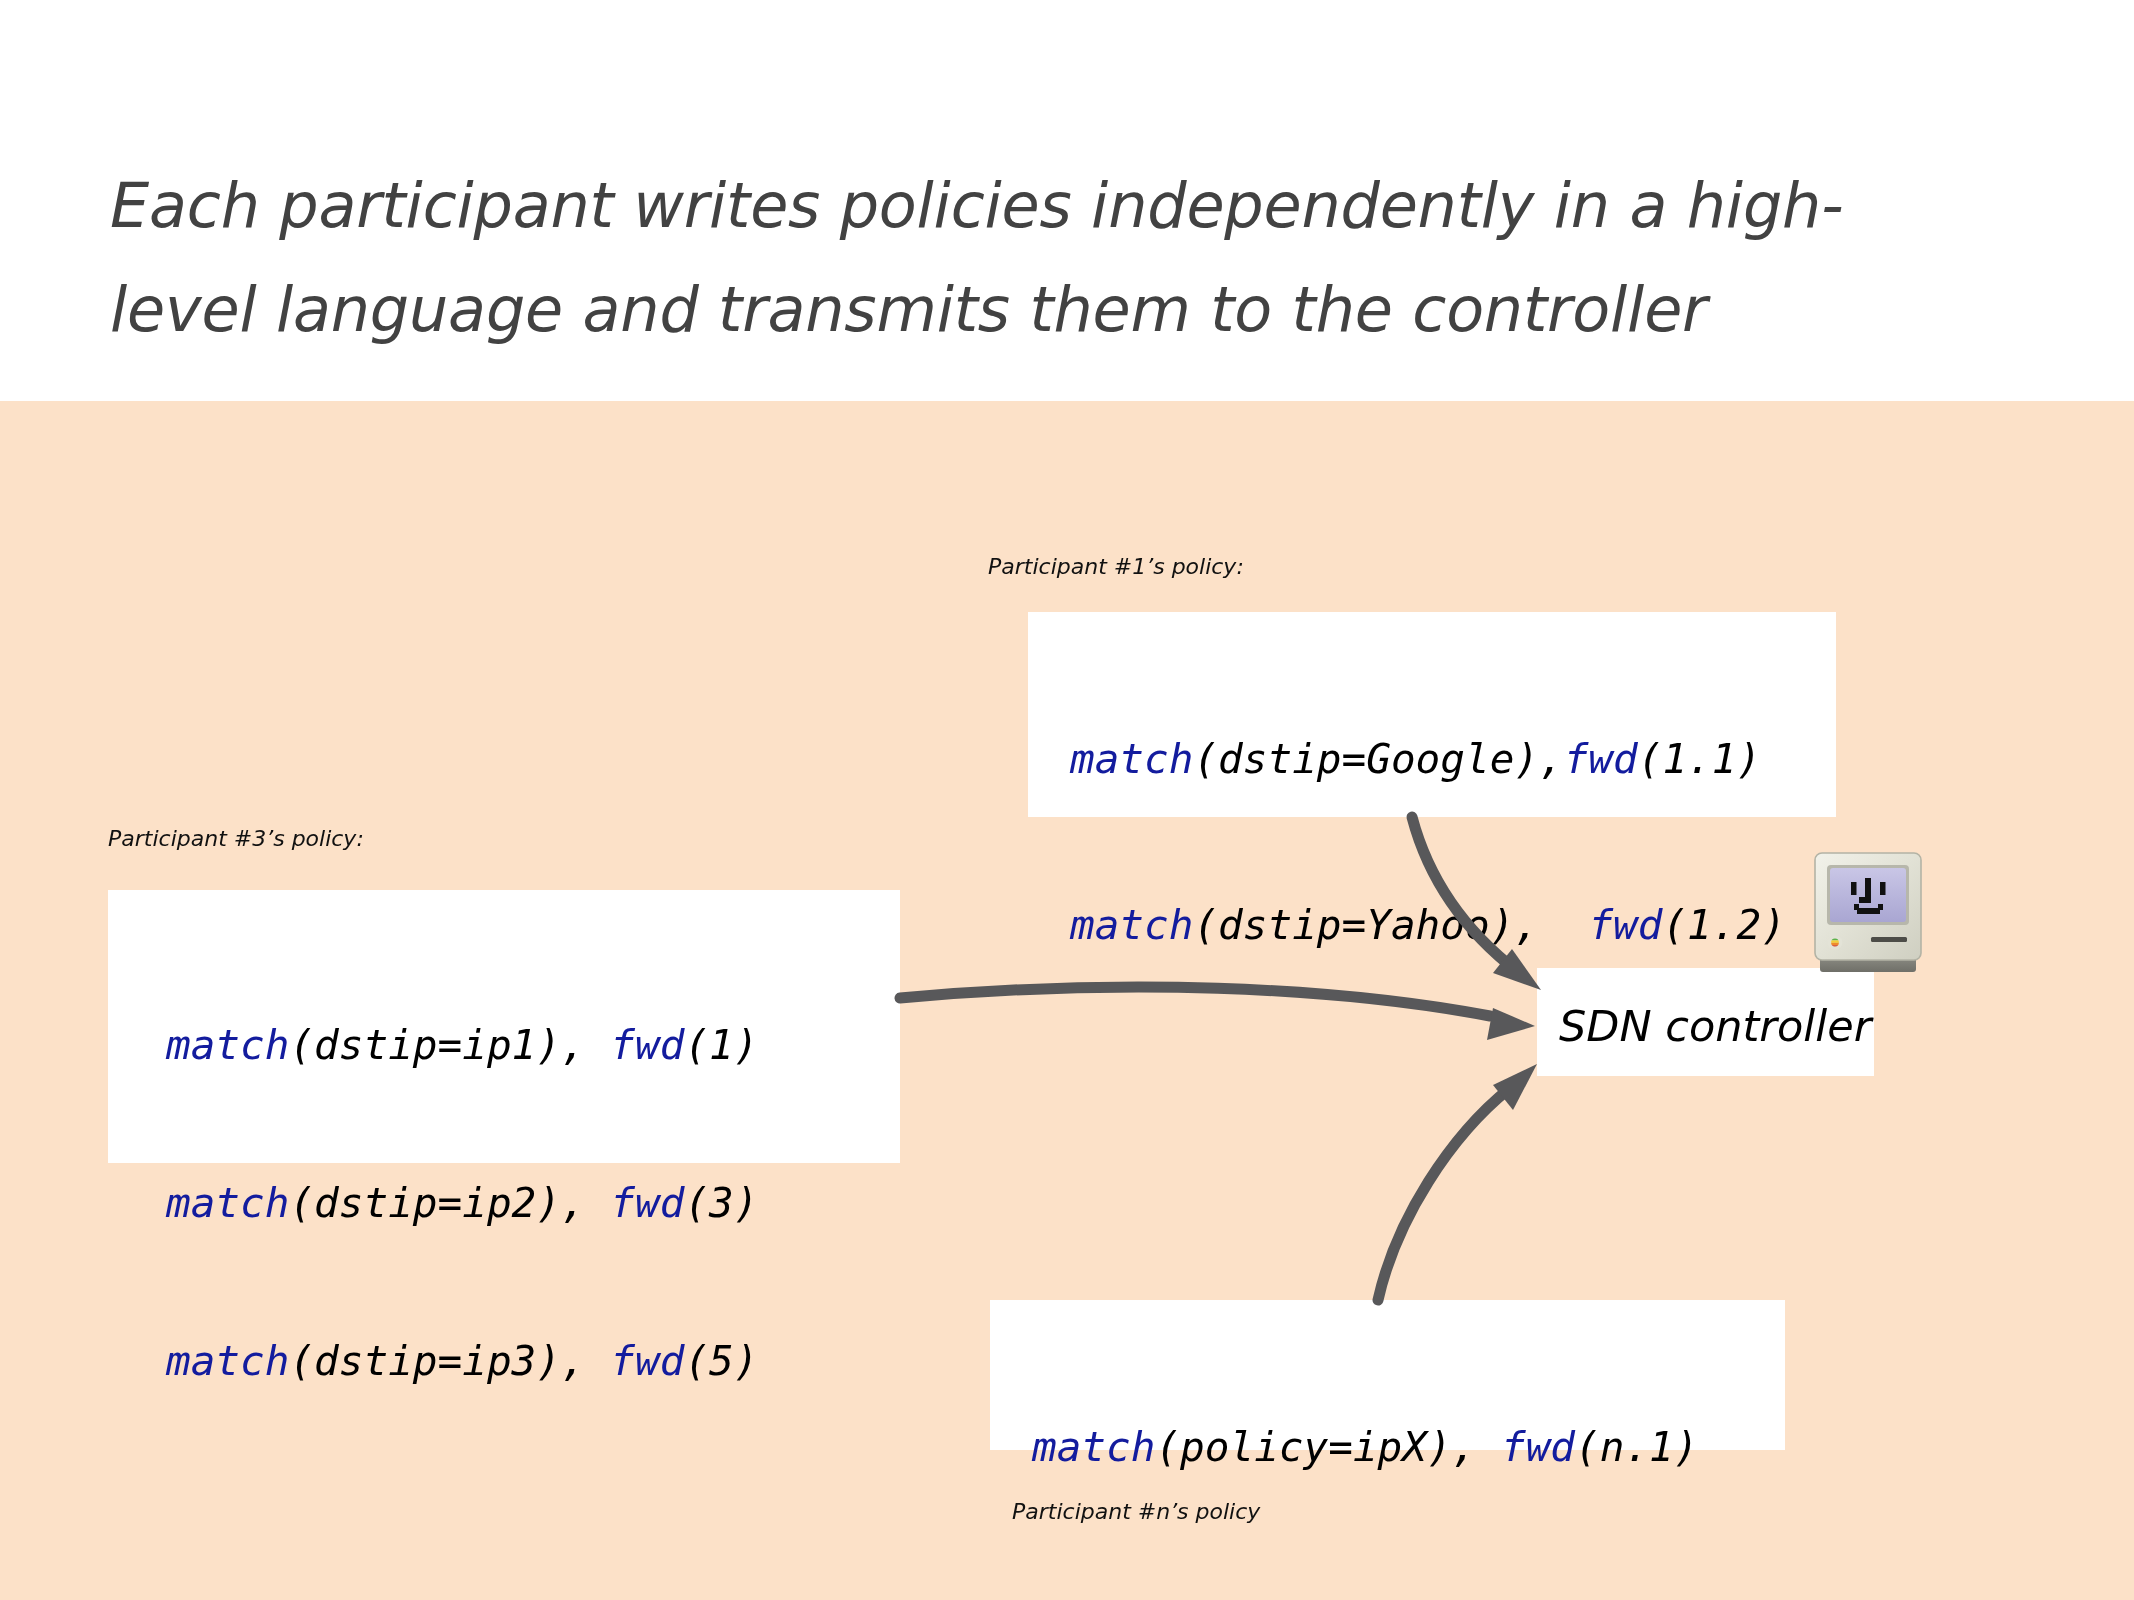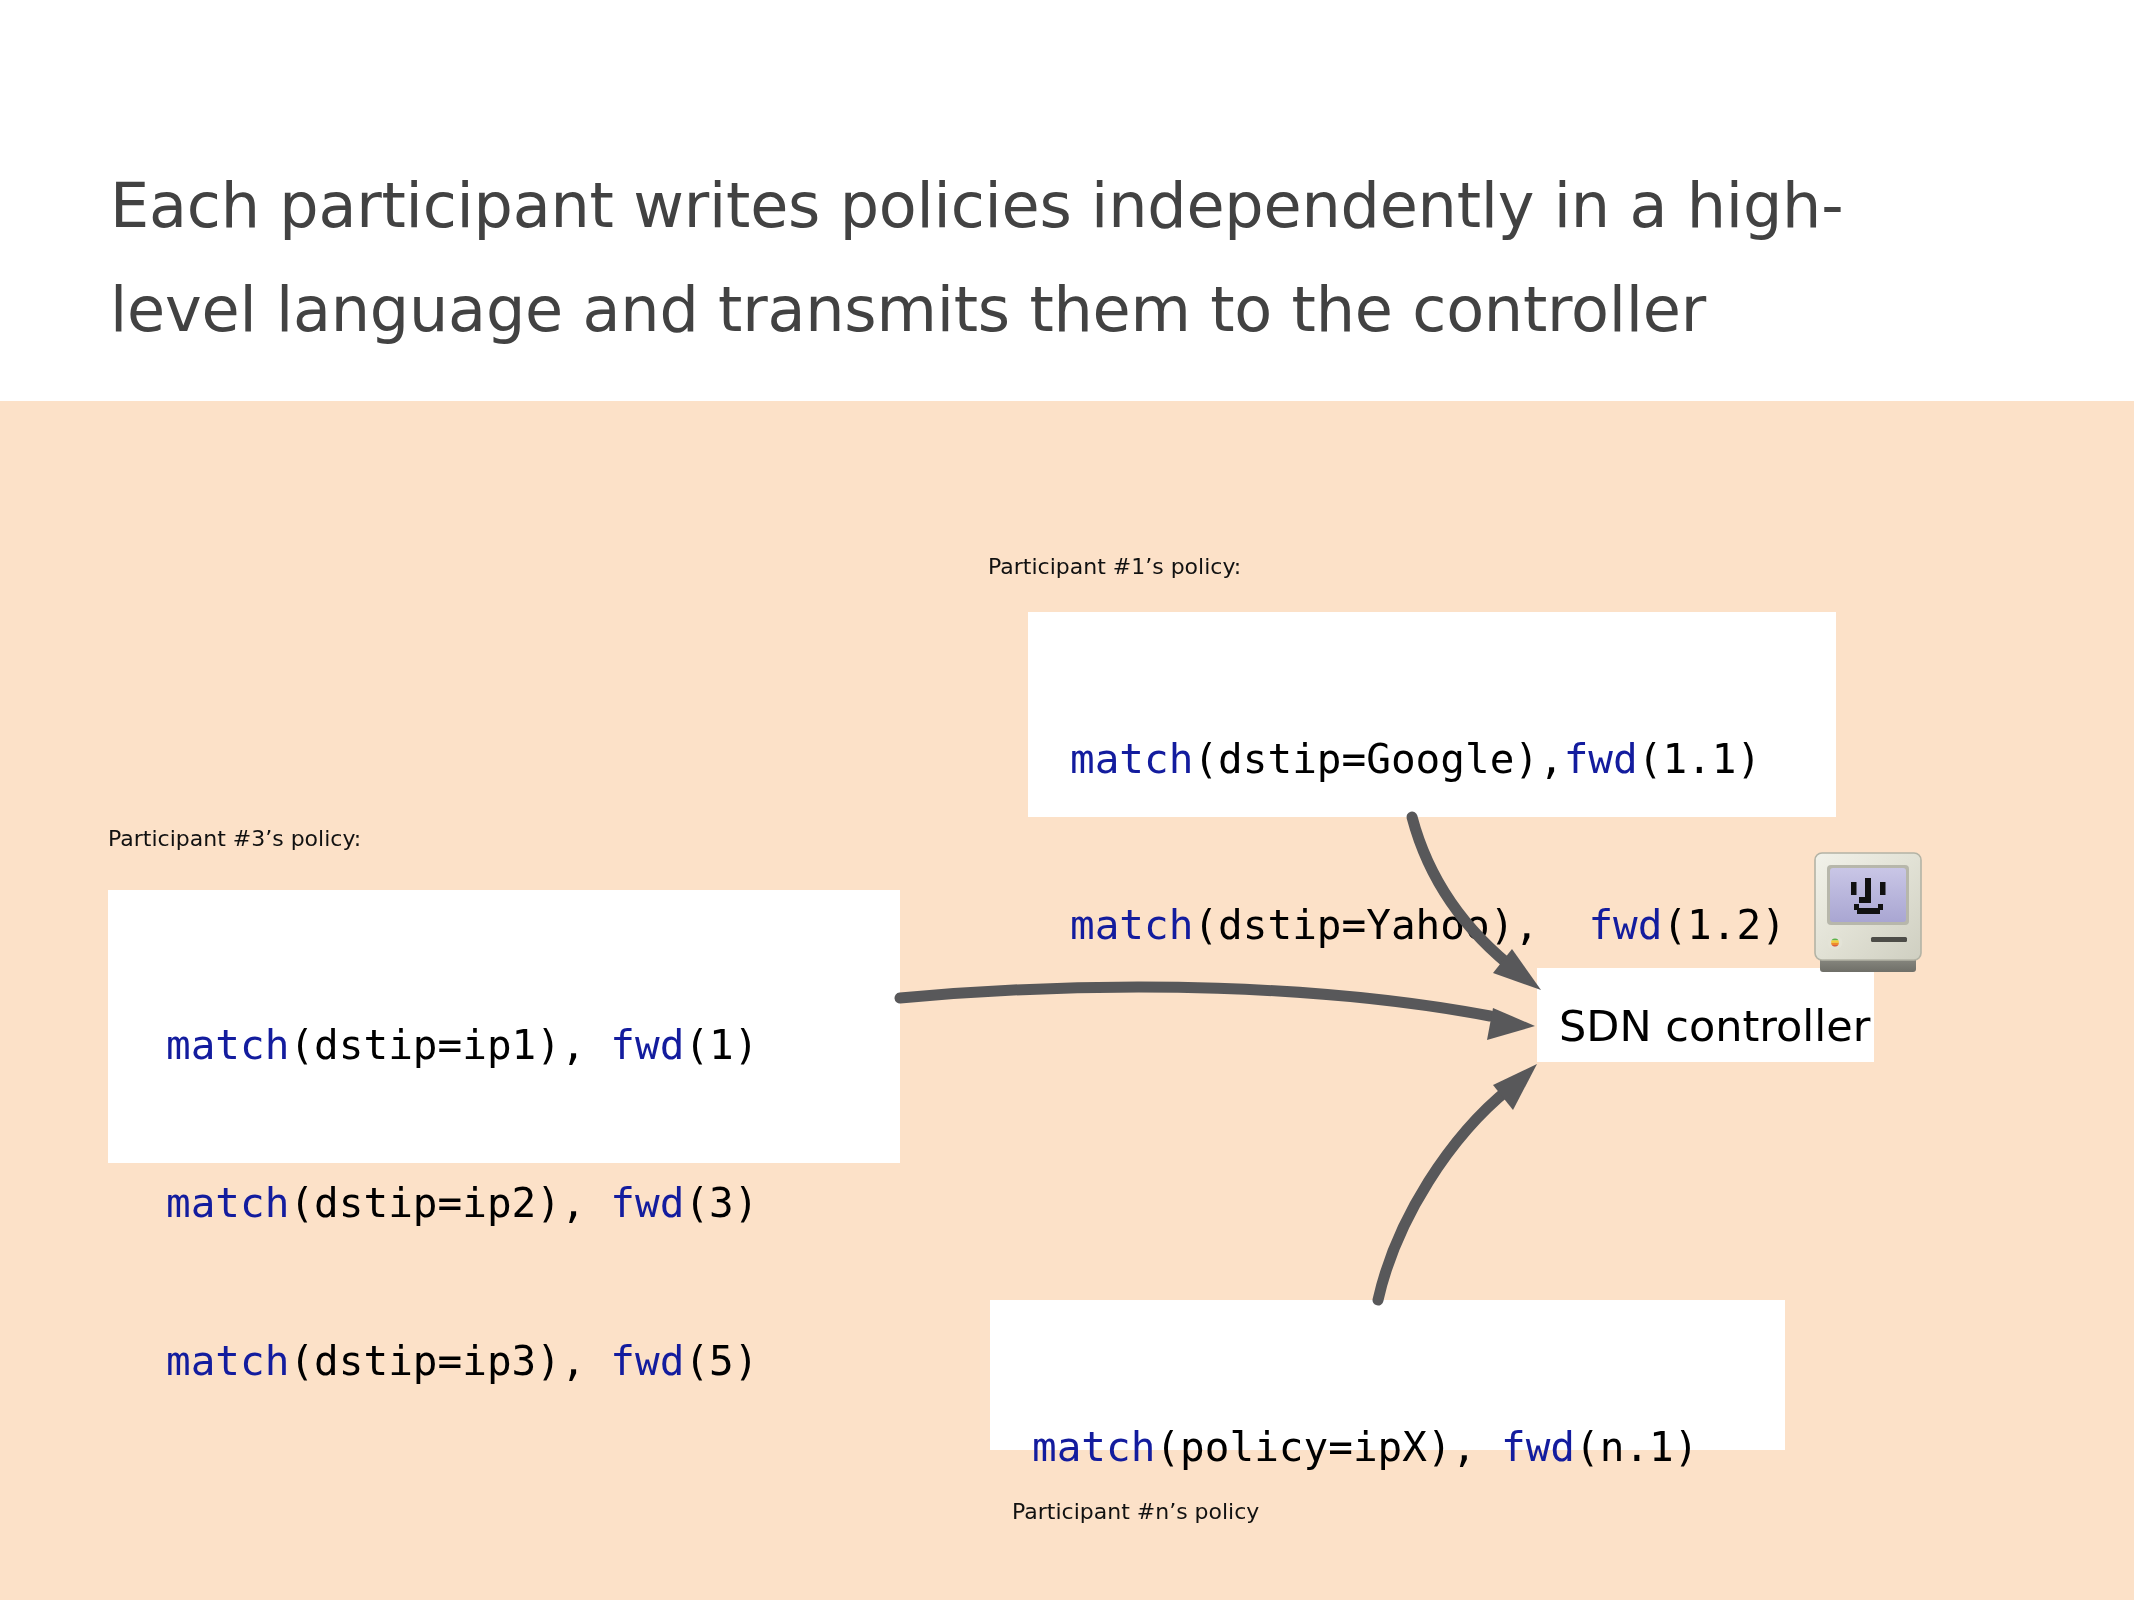--- a/index.html
+++ b/index.html
@@ -13,20 +13,21 @@
     overflow: hidden;
     font-family: "Liberation Sans", sans-serif;
   }
 
   
   #slide {
     position: relative;
     width: 2134px;
     height: 1600px;
     background: #f97316;
+    font-style: italic;
   }
 
   
   #header-band {
     position: absolute;
     left: 0; top: 0;
     width: 2134px;
     height: 401px;
     background: #ffffff;
   }
@@ -97,21 +98,21 @@
 
   .kw { color: #131c9e; }
   .pl { color: #000000; }
 
   
   #sdn-box {
     position: absolute;
     left: 1537px;
     top: 968px;
     width: 337px;
-    height: 94px;
+    height: 108px;
     background: #ffffff;
   }
   #sdn-label {
     position: absolute;
     left: 22px;
     top: 31px;
     color: #000000;
     font-family: "DejaVu Sans", "Liberation Sans", sans-serif;
     font-size: 43px;
     line-height: 54px;

